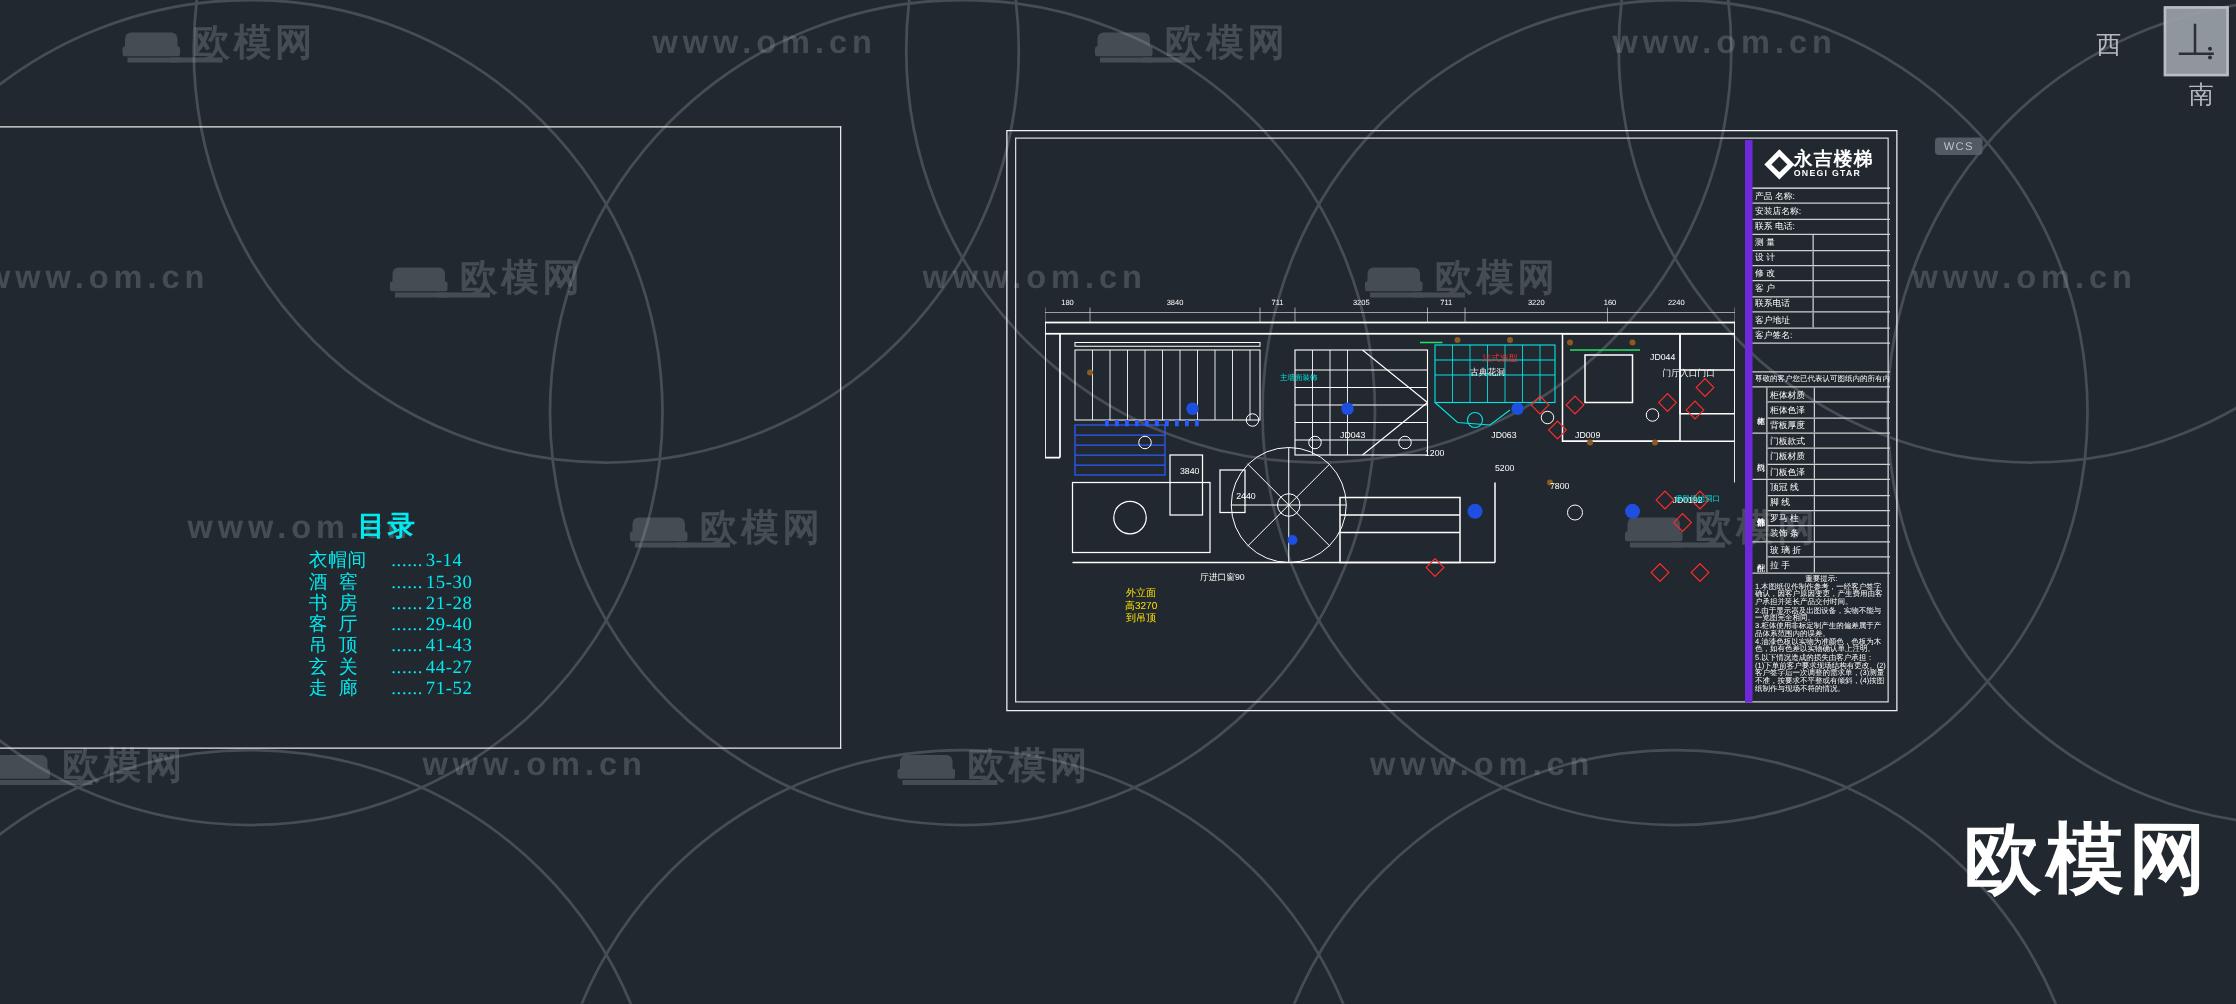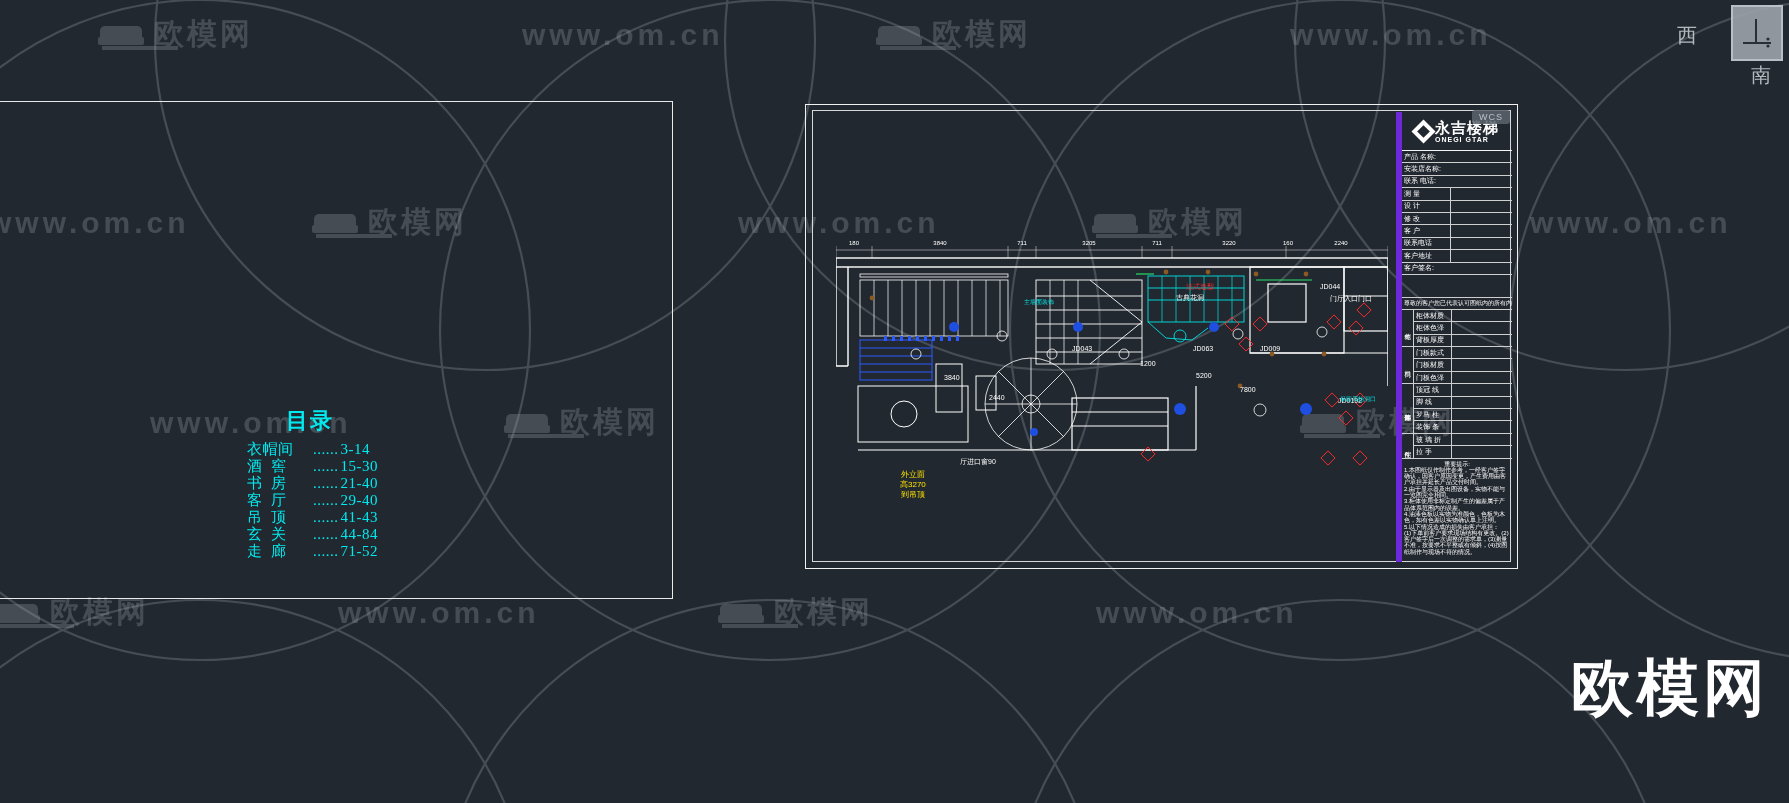--- a/index.html
+++ b/index.html
@@ -14,21 +14,21 @@
   .wm-arcs{position:absolute;inset:0;pointer-events:none;}
   .wm-row{position:absolute;display:flex;align-items:center;gap:10px;
           color:#8a8f96;opacity:.30;user-select:none;}
   .wm-sofa{width:46px;height:30px;position:relative;flex:0 0 auto;}
   .wm-sofa::before{content:"";position:absolute;left:2px;top:6px;width:42px;height:13px;
     background:#9aa0a7;border-radius:5px 5px 2px 2px;}
   .wm-sofa::after{content:"";position:absolute;left:0;top:17px;width:46px;height:8px;
     background:#9aa0a7;border-radius:2px;
     box-shadow:2px 7px 0 -2px #9aa0a7, 36px 7px 0 -2px #9aa0a7;}
   .wm-cn{font-size:30px;font-weight:700;letter-spacing:3px;color:#9aa0a7;}
-  .wm-dom{font-size:30px;font-weight:700;letter-spacing:4px;color:#9aa0a7;}
+  .wm-dom{font-size:26px;font-weight:700;letter-spacing:4px;color:#9aa0a7;}
 
   
   .sheet-left{position:absolute;left:0;top:101px;width:673px;height:498px;
     border:1px solid #e9e9e9;border-left:none;box-sizing:border-box;}
   .sheet-title{position:absolute;left:132px;top:286px;color:#f2f3f4;
     font-family:"Liberation Serif","DejaVu Serif",serif;font-size:64px;letter-spacing:6px;
     white-space:nowrap;}
   .toc-head{position:absolute;left:286px;top:406px;color:#00eaf0;font-size:22px;
     font-family:Liberation Sans, sans-serif;letter-spacing:2px;font-weight:700;}
   .toc{position:absolute;left:247px;top:441px;color:#00eaf0;
@@ -85,21 +85,21 @@
   .note-red{position:absolute;color:#ff2b2b;font-size:7px;white-space:nowrap;}
   .note-white{position:absolute;color:#fff;font-size:7px;white-space:nowrap;}
   .note-cyan{position:absolute;color:#00e5e5;font-size:6px;white-space:nowrap;}
 
   
   .ucs-box{position:absolute;right:6px;top:5px;width:52px;height:56px;
     background:#9aa0a7;border:2px solid #c6cbd1;box-sizing:border-box;opacity:.92;}
   .ucs-box svg{display:block;margin:8px auto;}
   .compass-w{position:absolute;right:92px;top:22px;color:#cdd2d8;font-size:20px;opacity:.85;}
   .compass-s{position:absolute;right:18px;top:62px;color:#cdd2d8;font-size:20px;opacity:.85;}
-  .wcs-tag{position:absolute;left:1472px;top:110px;background:#5b636d;color:#d9dde2;
+  .wcs-tag{position:absolute;left:1548px;top:110px;background:#5b636d;color:#d9dde2;
     font-size:9px;padding:2px 7px;border-radius:3px;opacity:.85;letter-spacing:1px;}
 
   
   .bigwm{position:absolute;right:20px;bottom:84px;color:#fff;font-size:62px;
     font-weight:700;letter-spacing:4px;line-height:1;
     -webkit-text-stroke:0px #fff;}
   .bigid{position:absolute;right:22px;bottom:36px;color:#fff;font-size:34px;
     letter-spacing:1px;font-weight:400;}
 </style>
 </head>
@@ -188,30 +188,30 @@
   <div class="toc-head">目录</div>
 
   <div class="toc">
     <div class="toc-line">
       <span class="toc-name">衣帽间</span><span class="toc-dots">......</span><span class="toc-pages">3-14</span>
     </div>
     <div class="toc-line">
       <span class="toc-name">酒  窖</span><span class="toc-dots">......</span><span class="toc-pages">15-30</span>
     </div>
     <div class="toc-line">
-      <span class="toc-name">书  房</span><span class="toc-dots">......</span><span class="toc-pages">21-40</span>
+      <span class="toc-name">书  房</span><span class="toc-dots">......</span><span class="toc-pages">21-28</span>
     </div>
     <div class="toc-line">
       <span class="toc-name">客  厅</span><span class="toc-dots">......</span><span class="toc-pages">29-40</span>
     </div>
     <div class="toc-line">
       <span class="toc-name">吊  顶</span><span class="toc-dots">......</span><span class="toc-pages">41-43</span>
     </div>
     <div class="toc-line">
-      <span class="toc-name">玄  关</span><span class="toc-dots">......</span><span class="toc-pages">44-84</span>
+      <span class="toc-name">玄  关</span><span class="toc-dots">......</span><span class="toc-pages">44-27</span>
     </div>
     <div class="toc-line">
       <span class="toc-name">走  廊</span><span class="toc-dots">......</span><span class="toc-pages">71-52</span>
     </div>
   </div>
 
   <div class="sheet-right"></div>
   <div class="sheet-inner"></div>
 
   <div class="dim-top">

